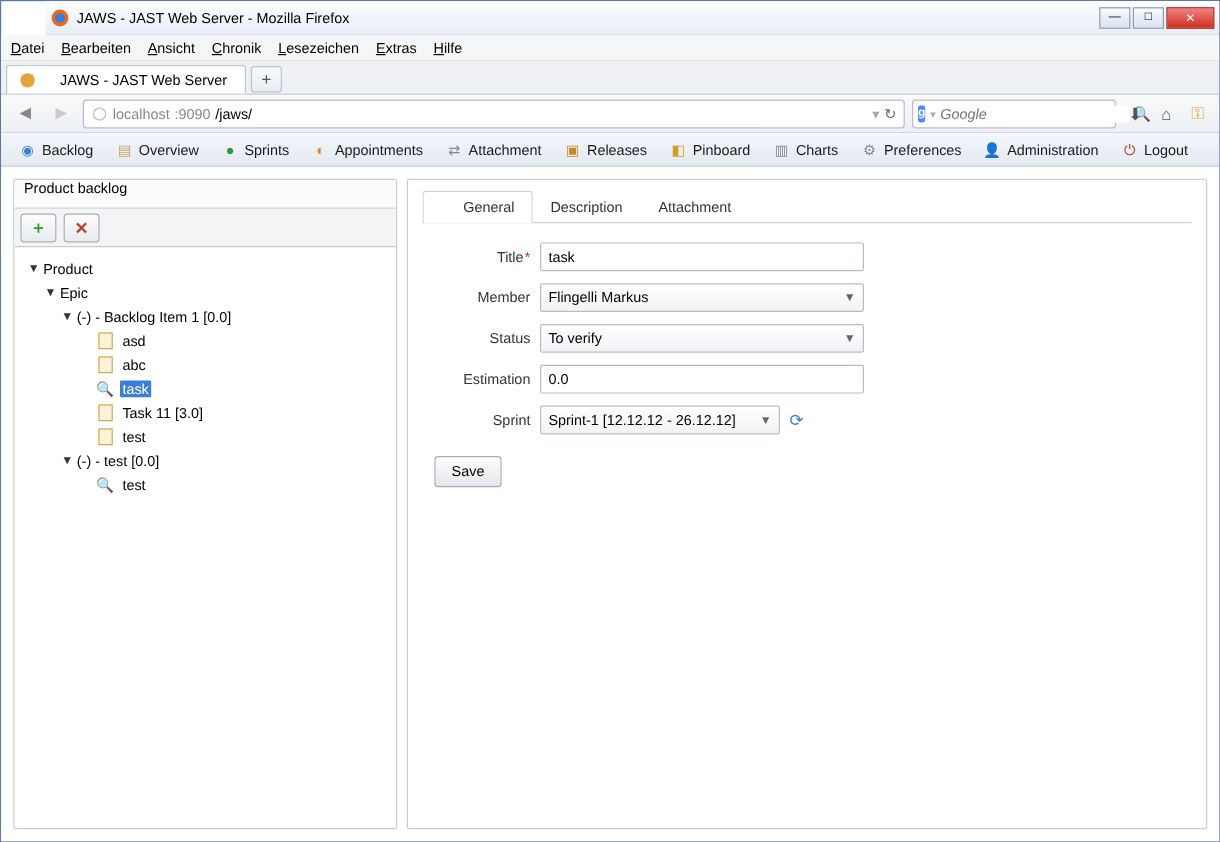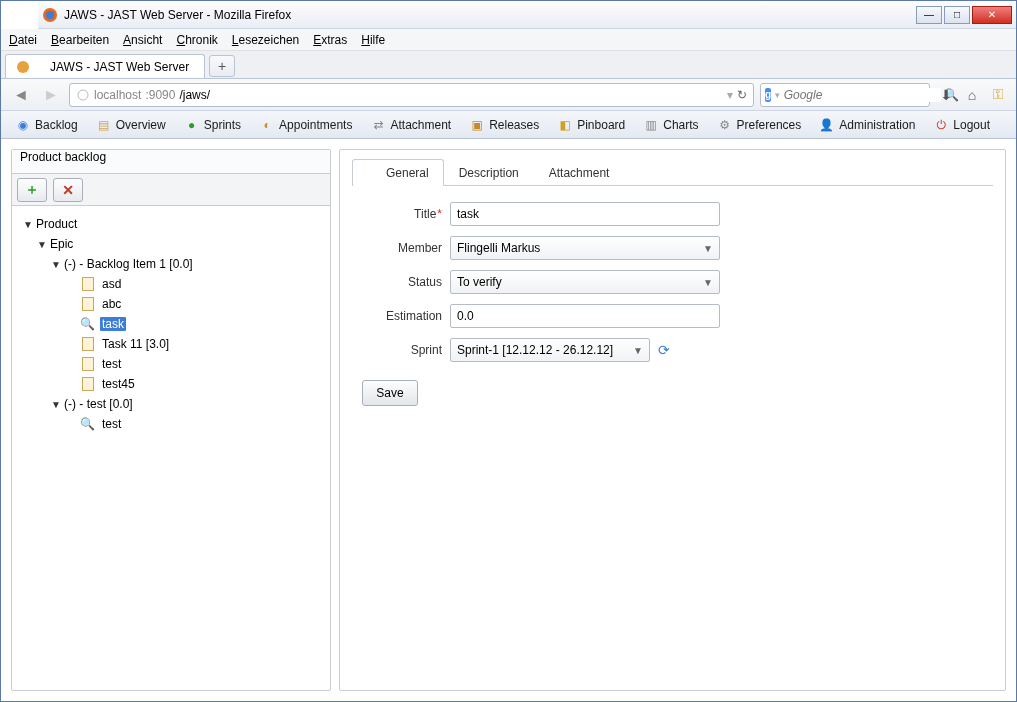--- a/index.html
+++ b/index.html
@@ -228,27 +228,20 @@
             </span>
             <span class="tree-label">Task 11 [3.0]</span>
           </div>
           <div class="tree-node ind3">
             <span class="tree-arrow"></span>
             <span class="tree-icon">
               <span class="doc-icon"></span>
             </span>
             <span class="tree-label">test</span>
           </div>
-          <div class="tree-node ind3">
-            <span class="tree-arrow"></span>
-            <span class="tree-icon">
-              <span class="doc-icon"></span>
-            </span>
-            <span class="tree-label">test45</span>
-          </div>
           <div class="tree-node ind2">
             <span class="tree-arrow">▼</span>
             <span class="tree-label">(-) - test [0.0]</span>
           </div>
           <div class="tree-node ind3">
             <span class="tree-arrow"></span>
             <span class="tree-icon">
               <span class="mag-icon">🔍</span>
             </span>
             <span class="tree-label">test</span>

